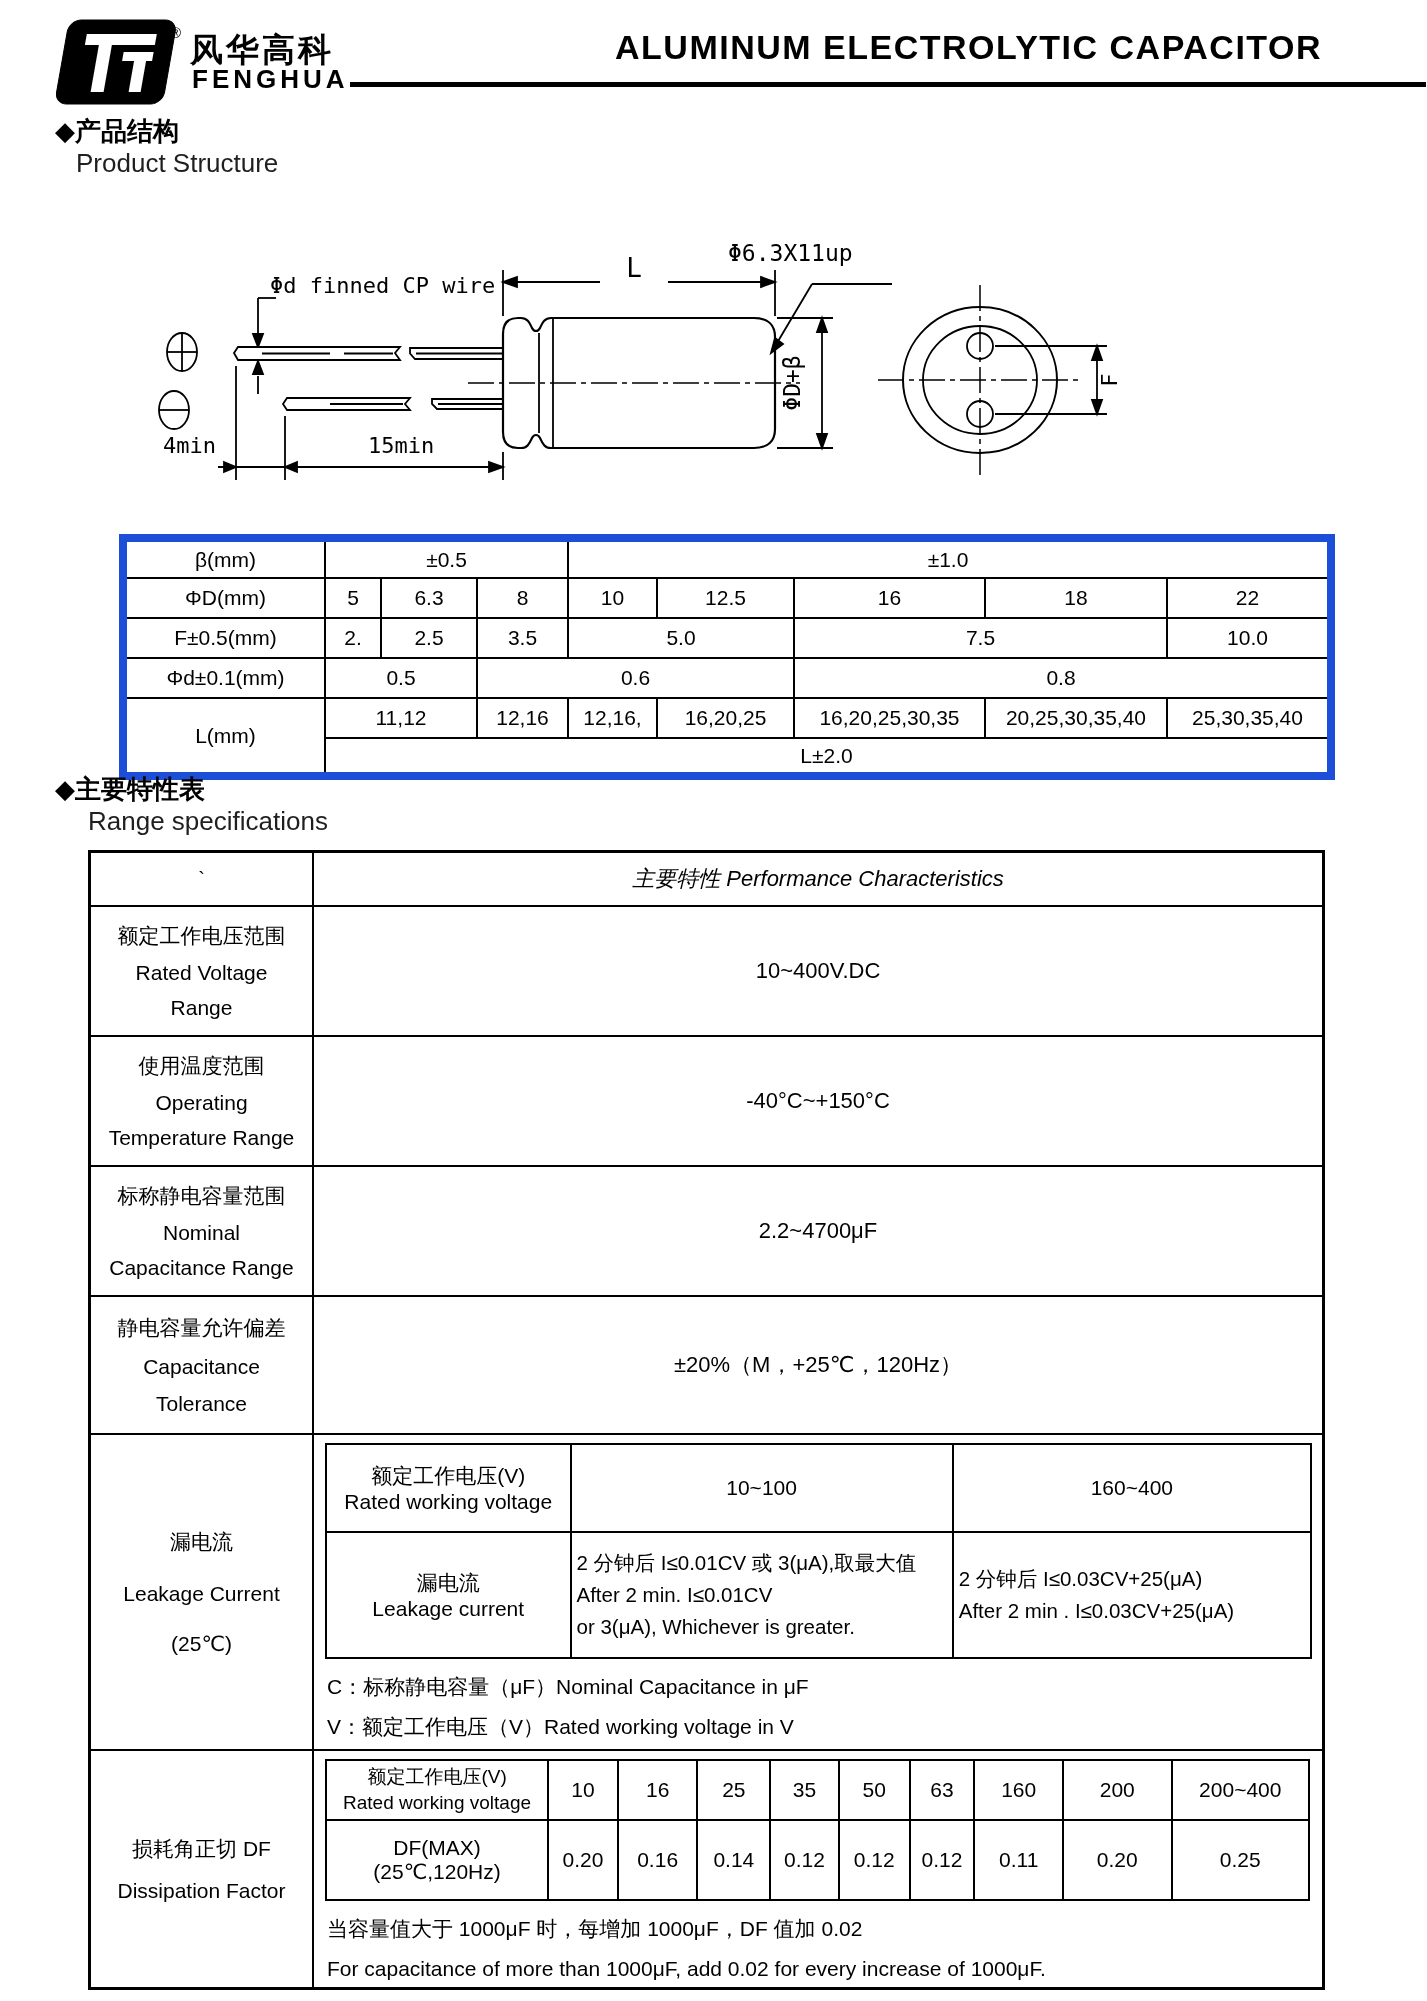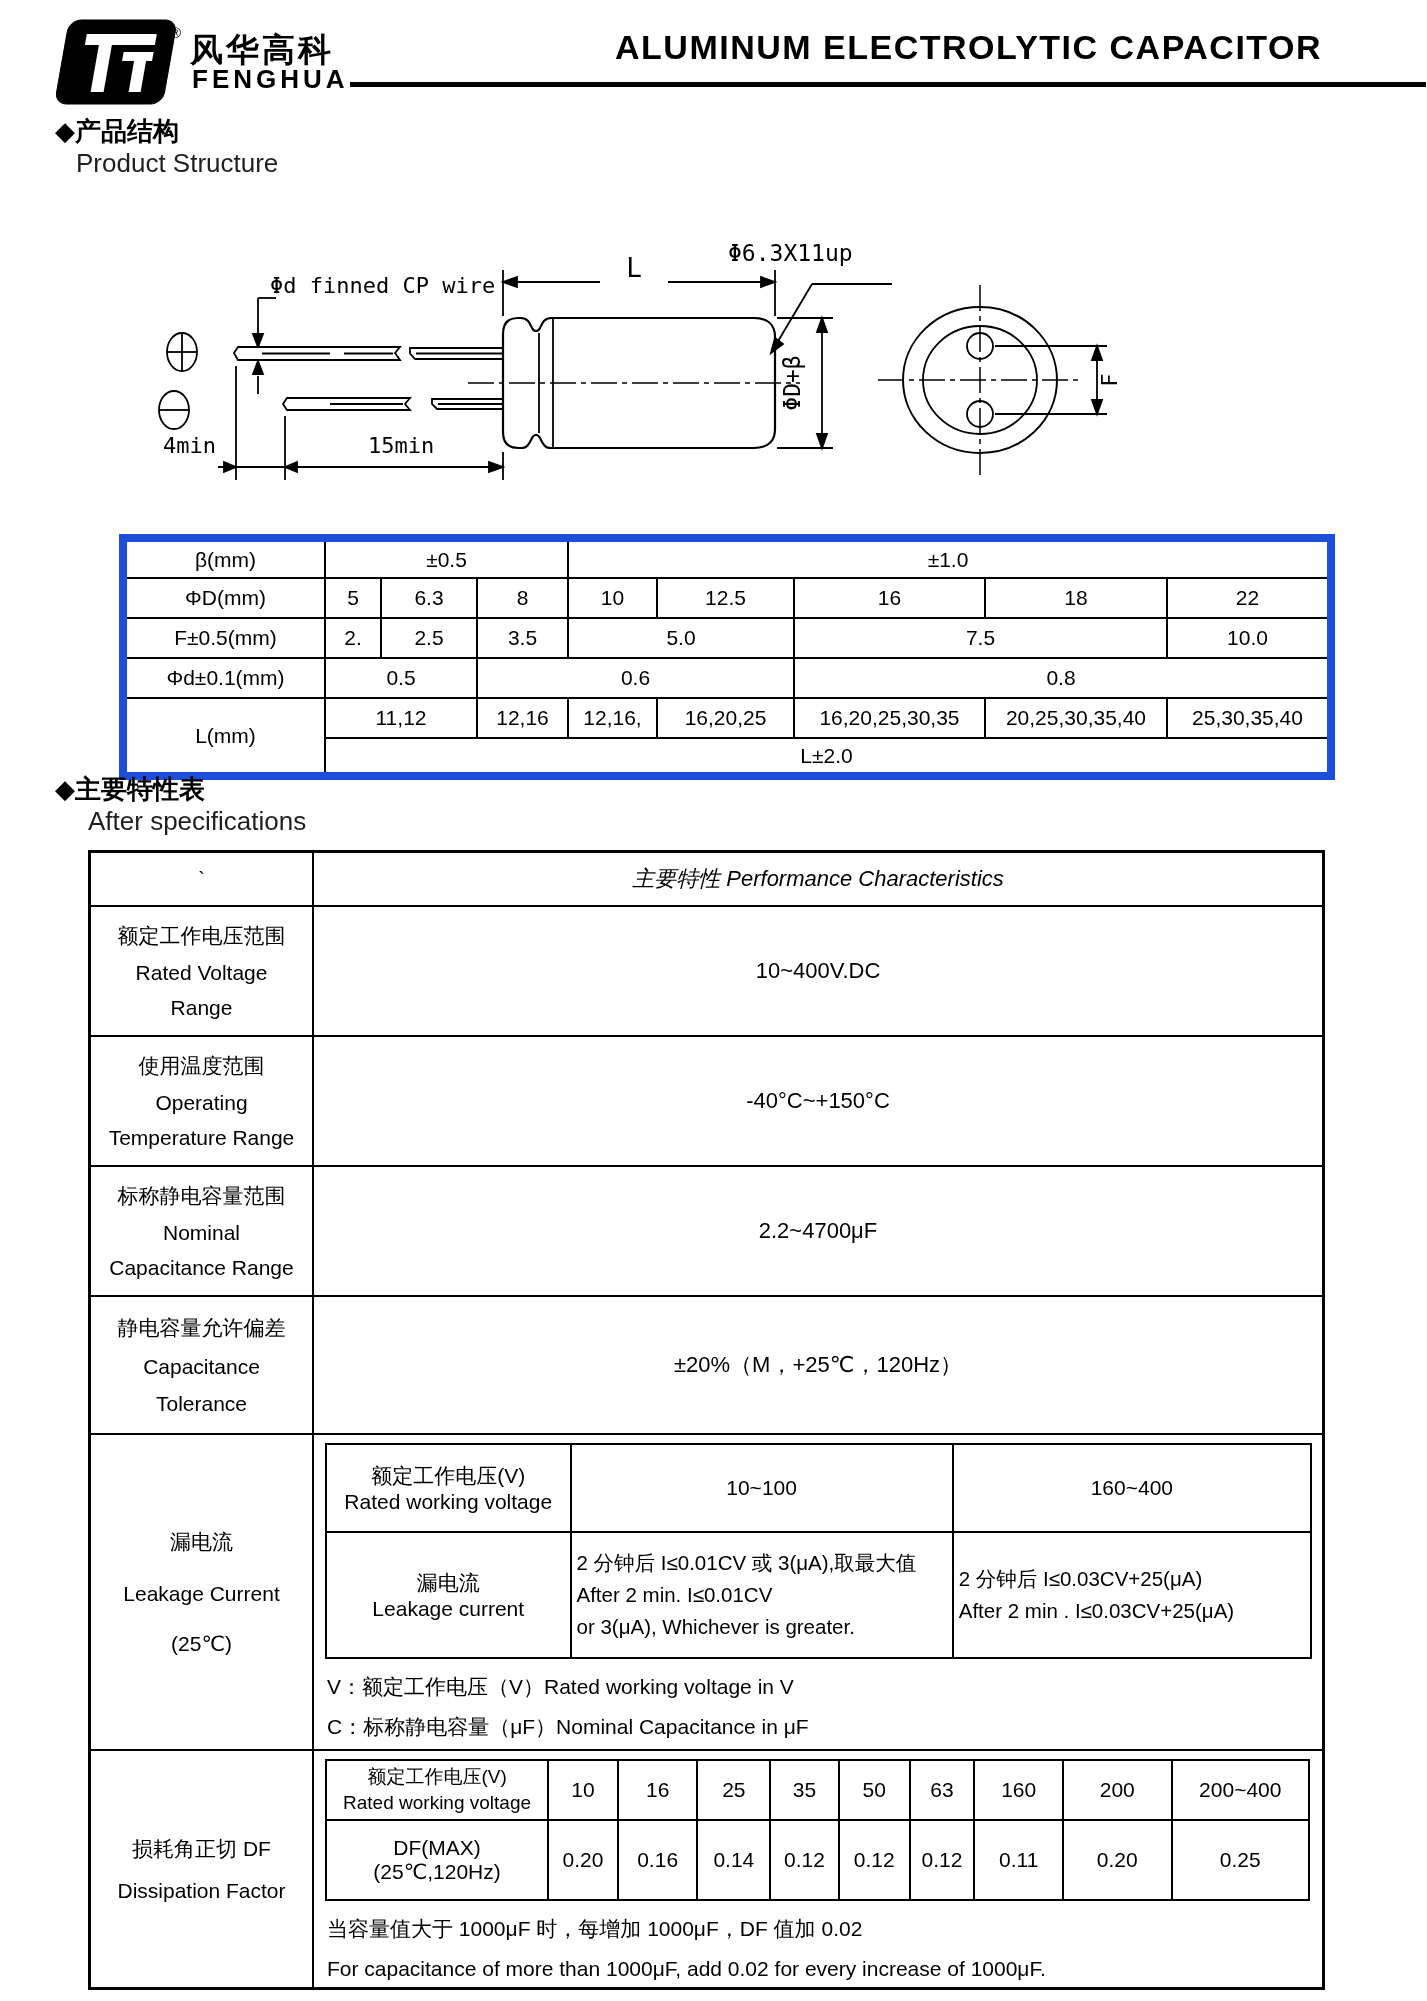--- a/index.html
+++ b/index.html
@@ -243,21 +243,21 @@
       <td>20,25,30,35,40</td>
       <td>25,30,35,40</td>
     </tr>
     <tr style="height:38px">
       <td colspan="8">L±2.0</td>
     </tr>
   </tbody>
     </table>
 
   <div class="abs h-cn" style="left:55px; top:772px;">◆主要特性表</div>
-  <div class="abs h-en" style="left:88px; top:806px;">After specifications</div>
+  <div class="abs h-en" style="left:88px; top:806px;">Range specifications</div>
 
   <div class="abs spec-table">
 
     <div class="srow" style="height:52px">
       <div class="sheader-left">`</div>
       <div class="sheader-right">主要特性 Performance Characteristics</div>
     </div>
 
     <div class="srow" style="height:130px">
       <div class="slabel">
@@ -321,22 +321,22 @@
               <span>After 2 min. I≤0.01CV</span>
               <span>or 3(μA), Whichever is greater.</span>
             </div>
             <div class="ncell txt" style="width:357px">
               <span>2 分钟后 I≤0.03CV+25(μA)</span>
               <span>After 2 min . I≤0.03CV+25(μA)</span>
             </div>
           </div>
         </div>
         <div class="notes-block">
+          <div class="note">C：标称静电容量（μF）Nominal Capacitance in μF</div>
           <div class="note">V：额定工作电压（V）Rated working voltage in V</div>
-          <div class="note">C：标称静电容量（μF）Nominal Capacitance in μF</div>
         </div>
       </div>
     </div>
 
     <div class="srow" style="height:238px">
       <div class="slabel gap8">
         <span>损耗角正切 DF</span>
         <span>Dissipation Factor</span>
       </div>
       <div class="scontent">

